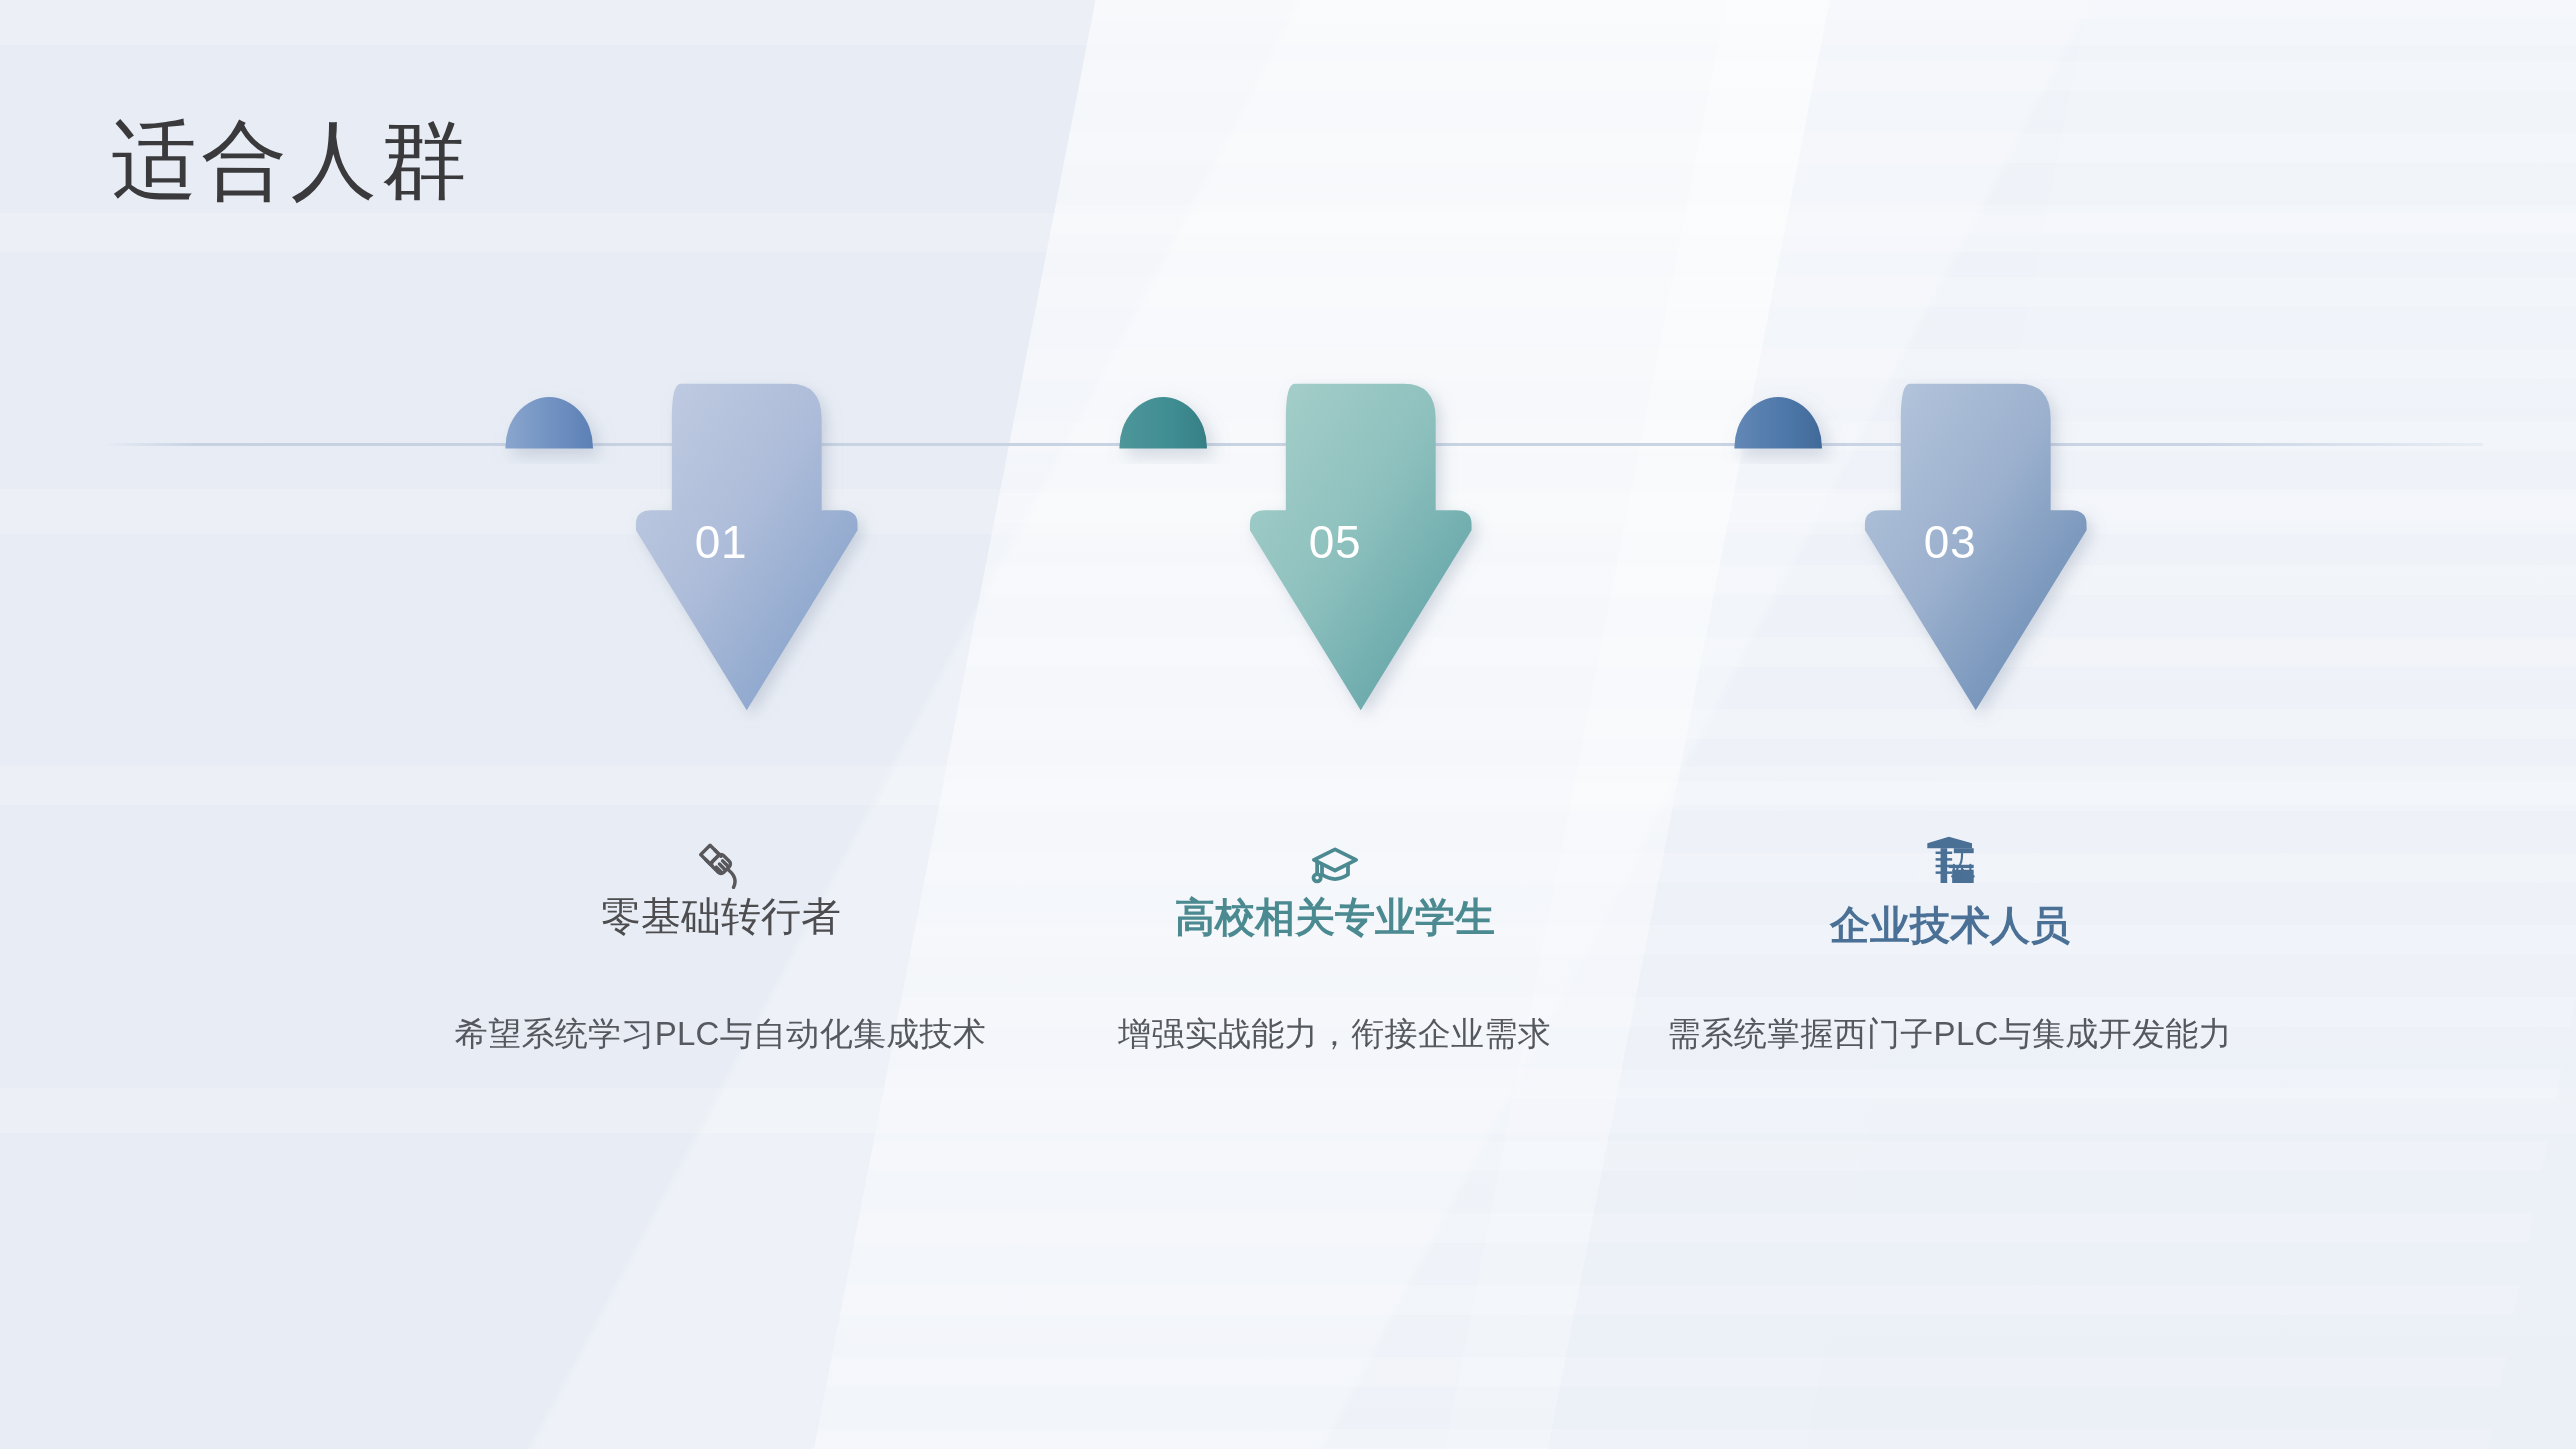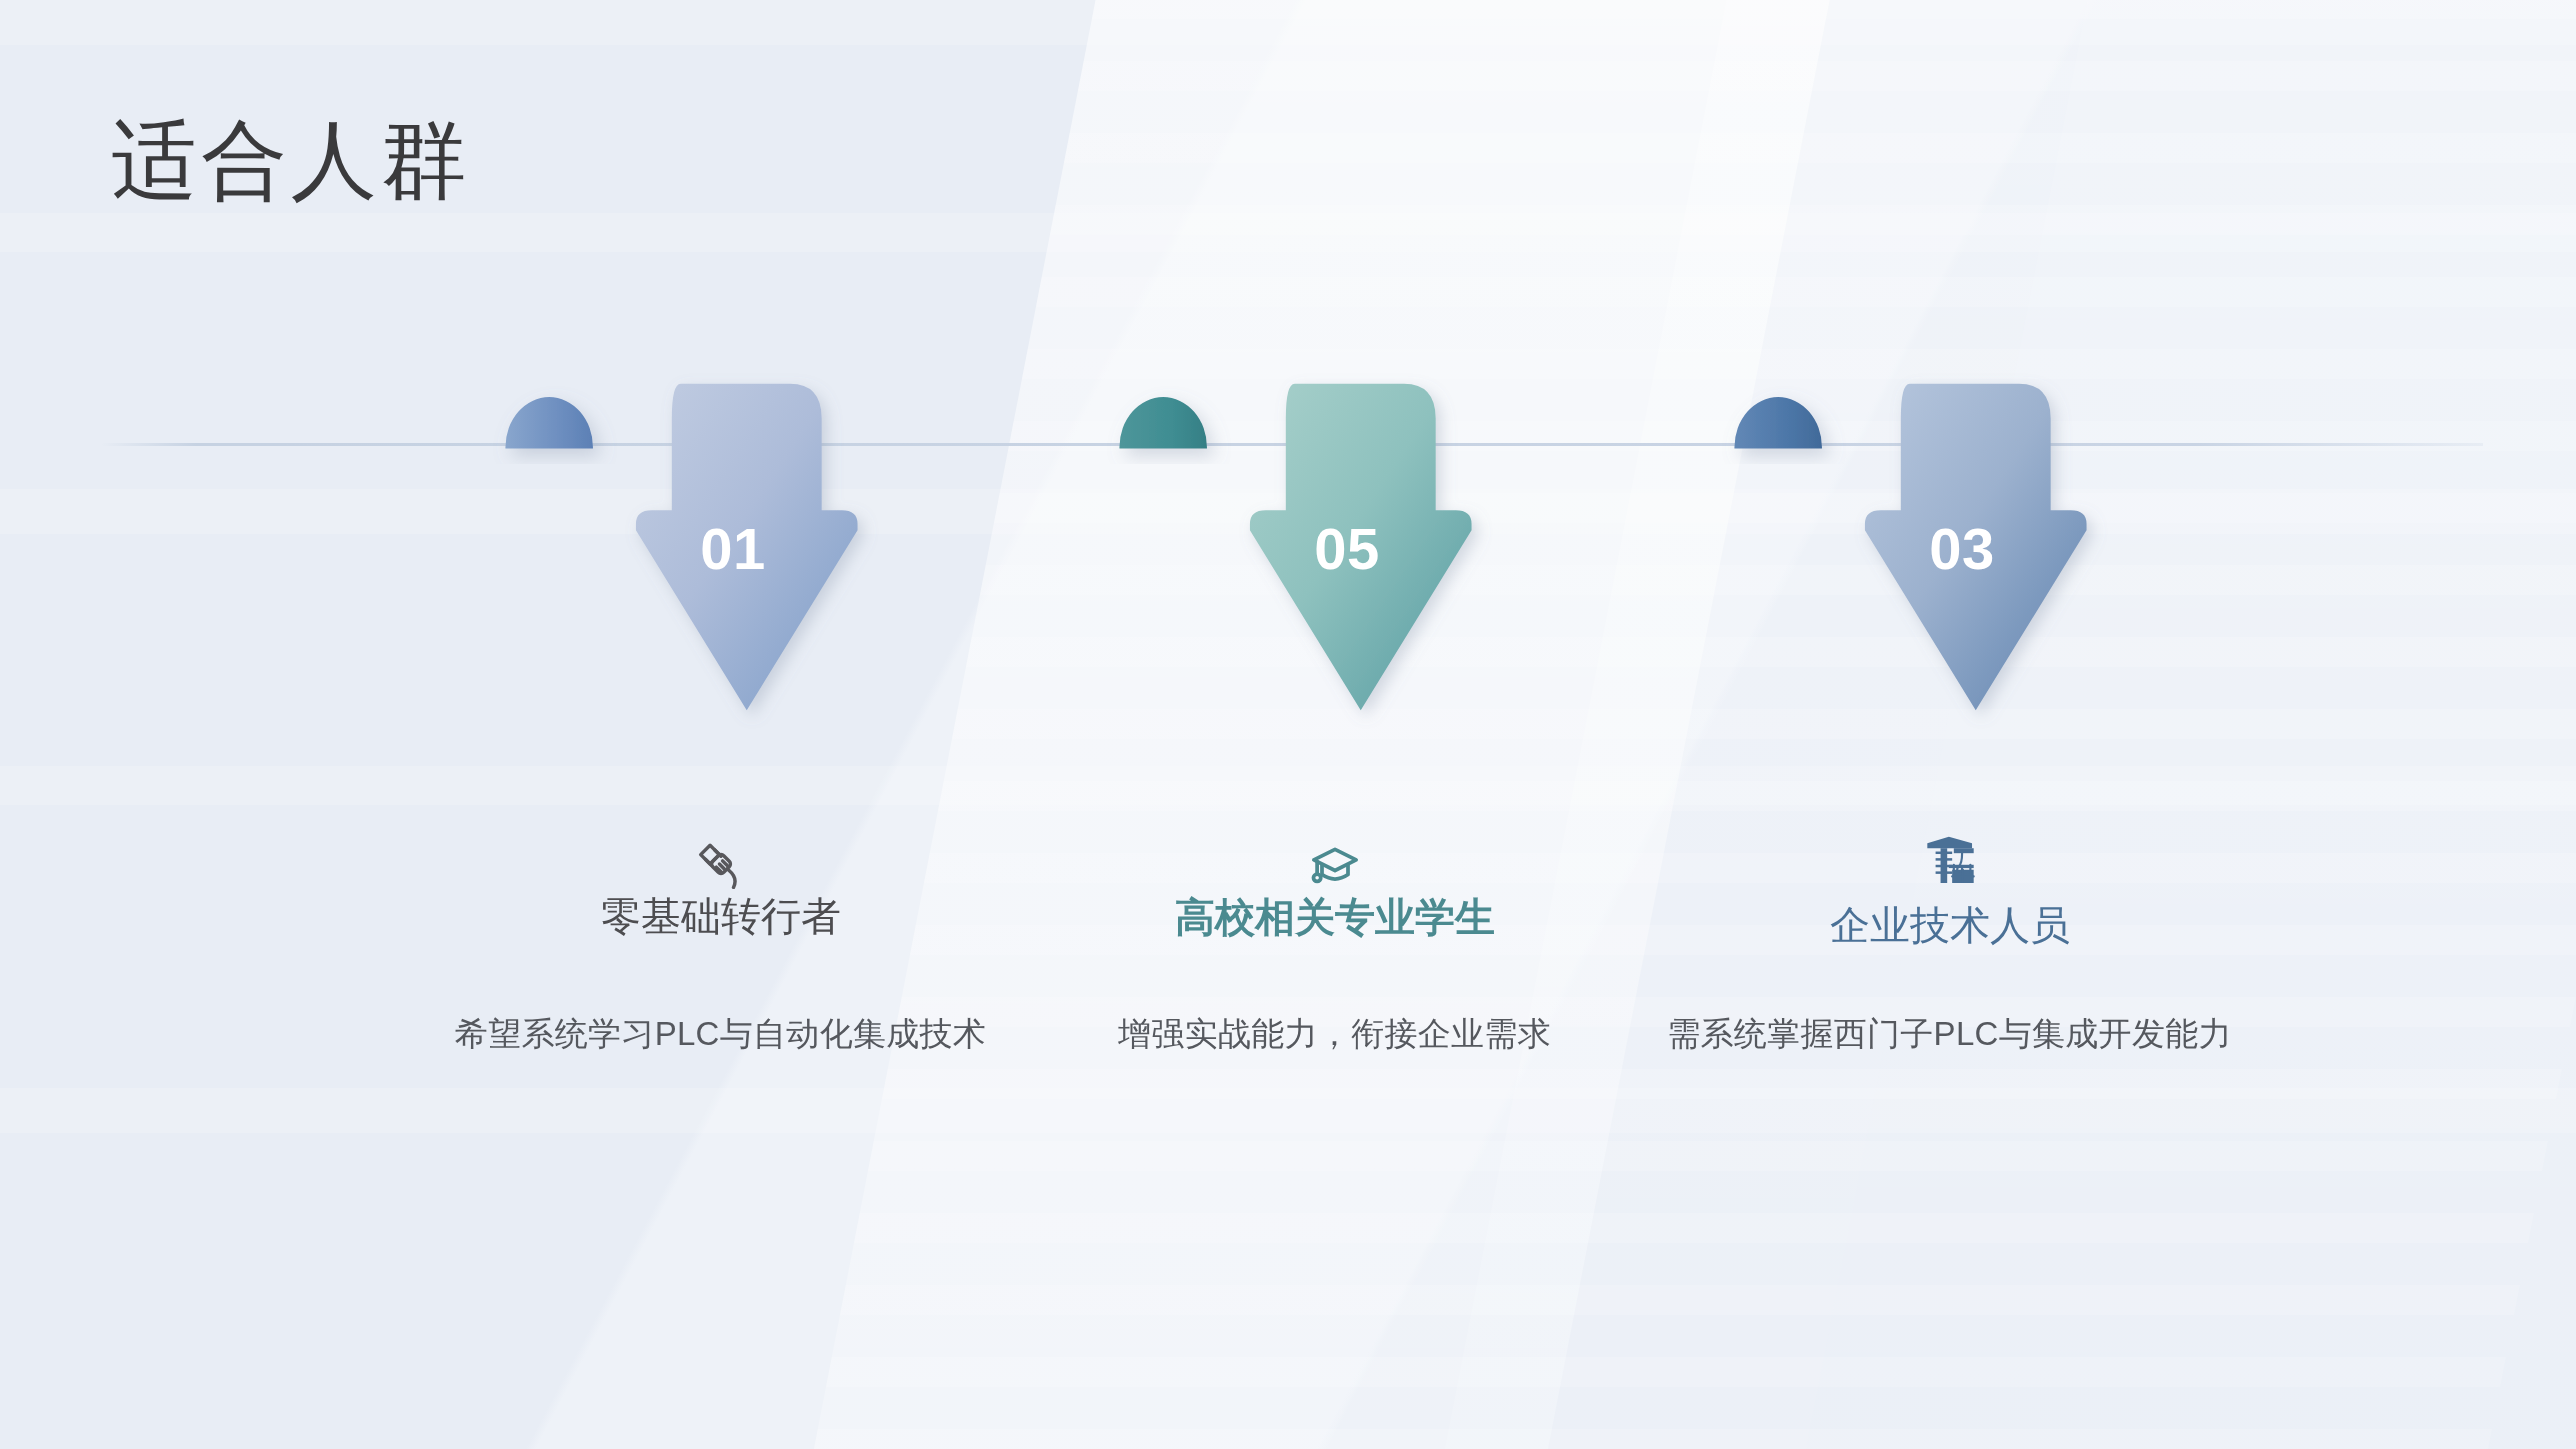--- a/index.html
+++ b/index.html
@@ -102,25 +102,25 @@
     top: 352px;
     left: 0;
     width: 580px;
     height: 444px;
   }
   .arrow-svg { display: block; width: 580px; height: 444px; overflow: visible; }
 
   .num {
     position: absolute;
     top: 515px;
-    left: 12px;
+    left: 0;
     width: 580px;
     text-align: center;
-    font-size: 58px;
-    font-weight: bold;
+    font-size: 46px;
+    font-weight: normal;
     color: #ffffff;
     letter-spacing: 0.6px;
   }
 
   
   .headrow {
     position: absolute;
     top: 849px;
     left: 0;
     width: 580px;
@@ -136,21 +136,21 @@
     flex: 0 0 auto;
     line-height: 0;
   }
   .headlabel {
     font-size: 40px;
     line-height: 1;
     white-space: nowrap;
   }
   .headlabel.plain  { color: #4d4d50; font-weight: 400; }
   .headlabel.teal   { color: #4b8a90; font-weight: bold; }
-  .headlabel.steel  { color: #4a7096; font-weight: normal; }
+  .headlabel.steel  { color: #4a7096; font-weight: bold; }
 
   
   .desc {
     position: absolute;
     top: 981px;
     left: -84px;
     width: 747px;
     text-align: center;
     font-size: 33px;
     color: #55585e;

